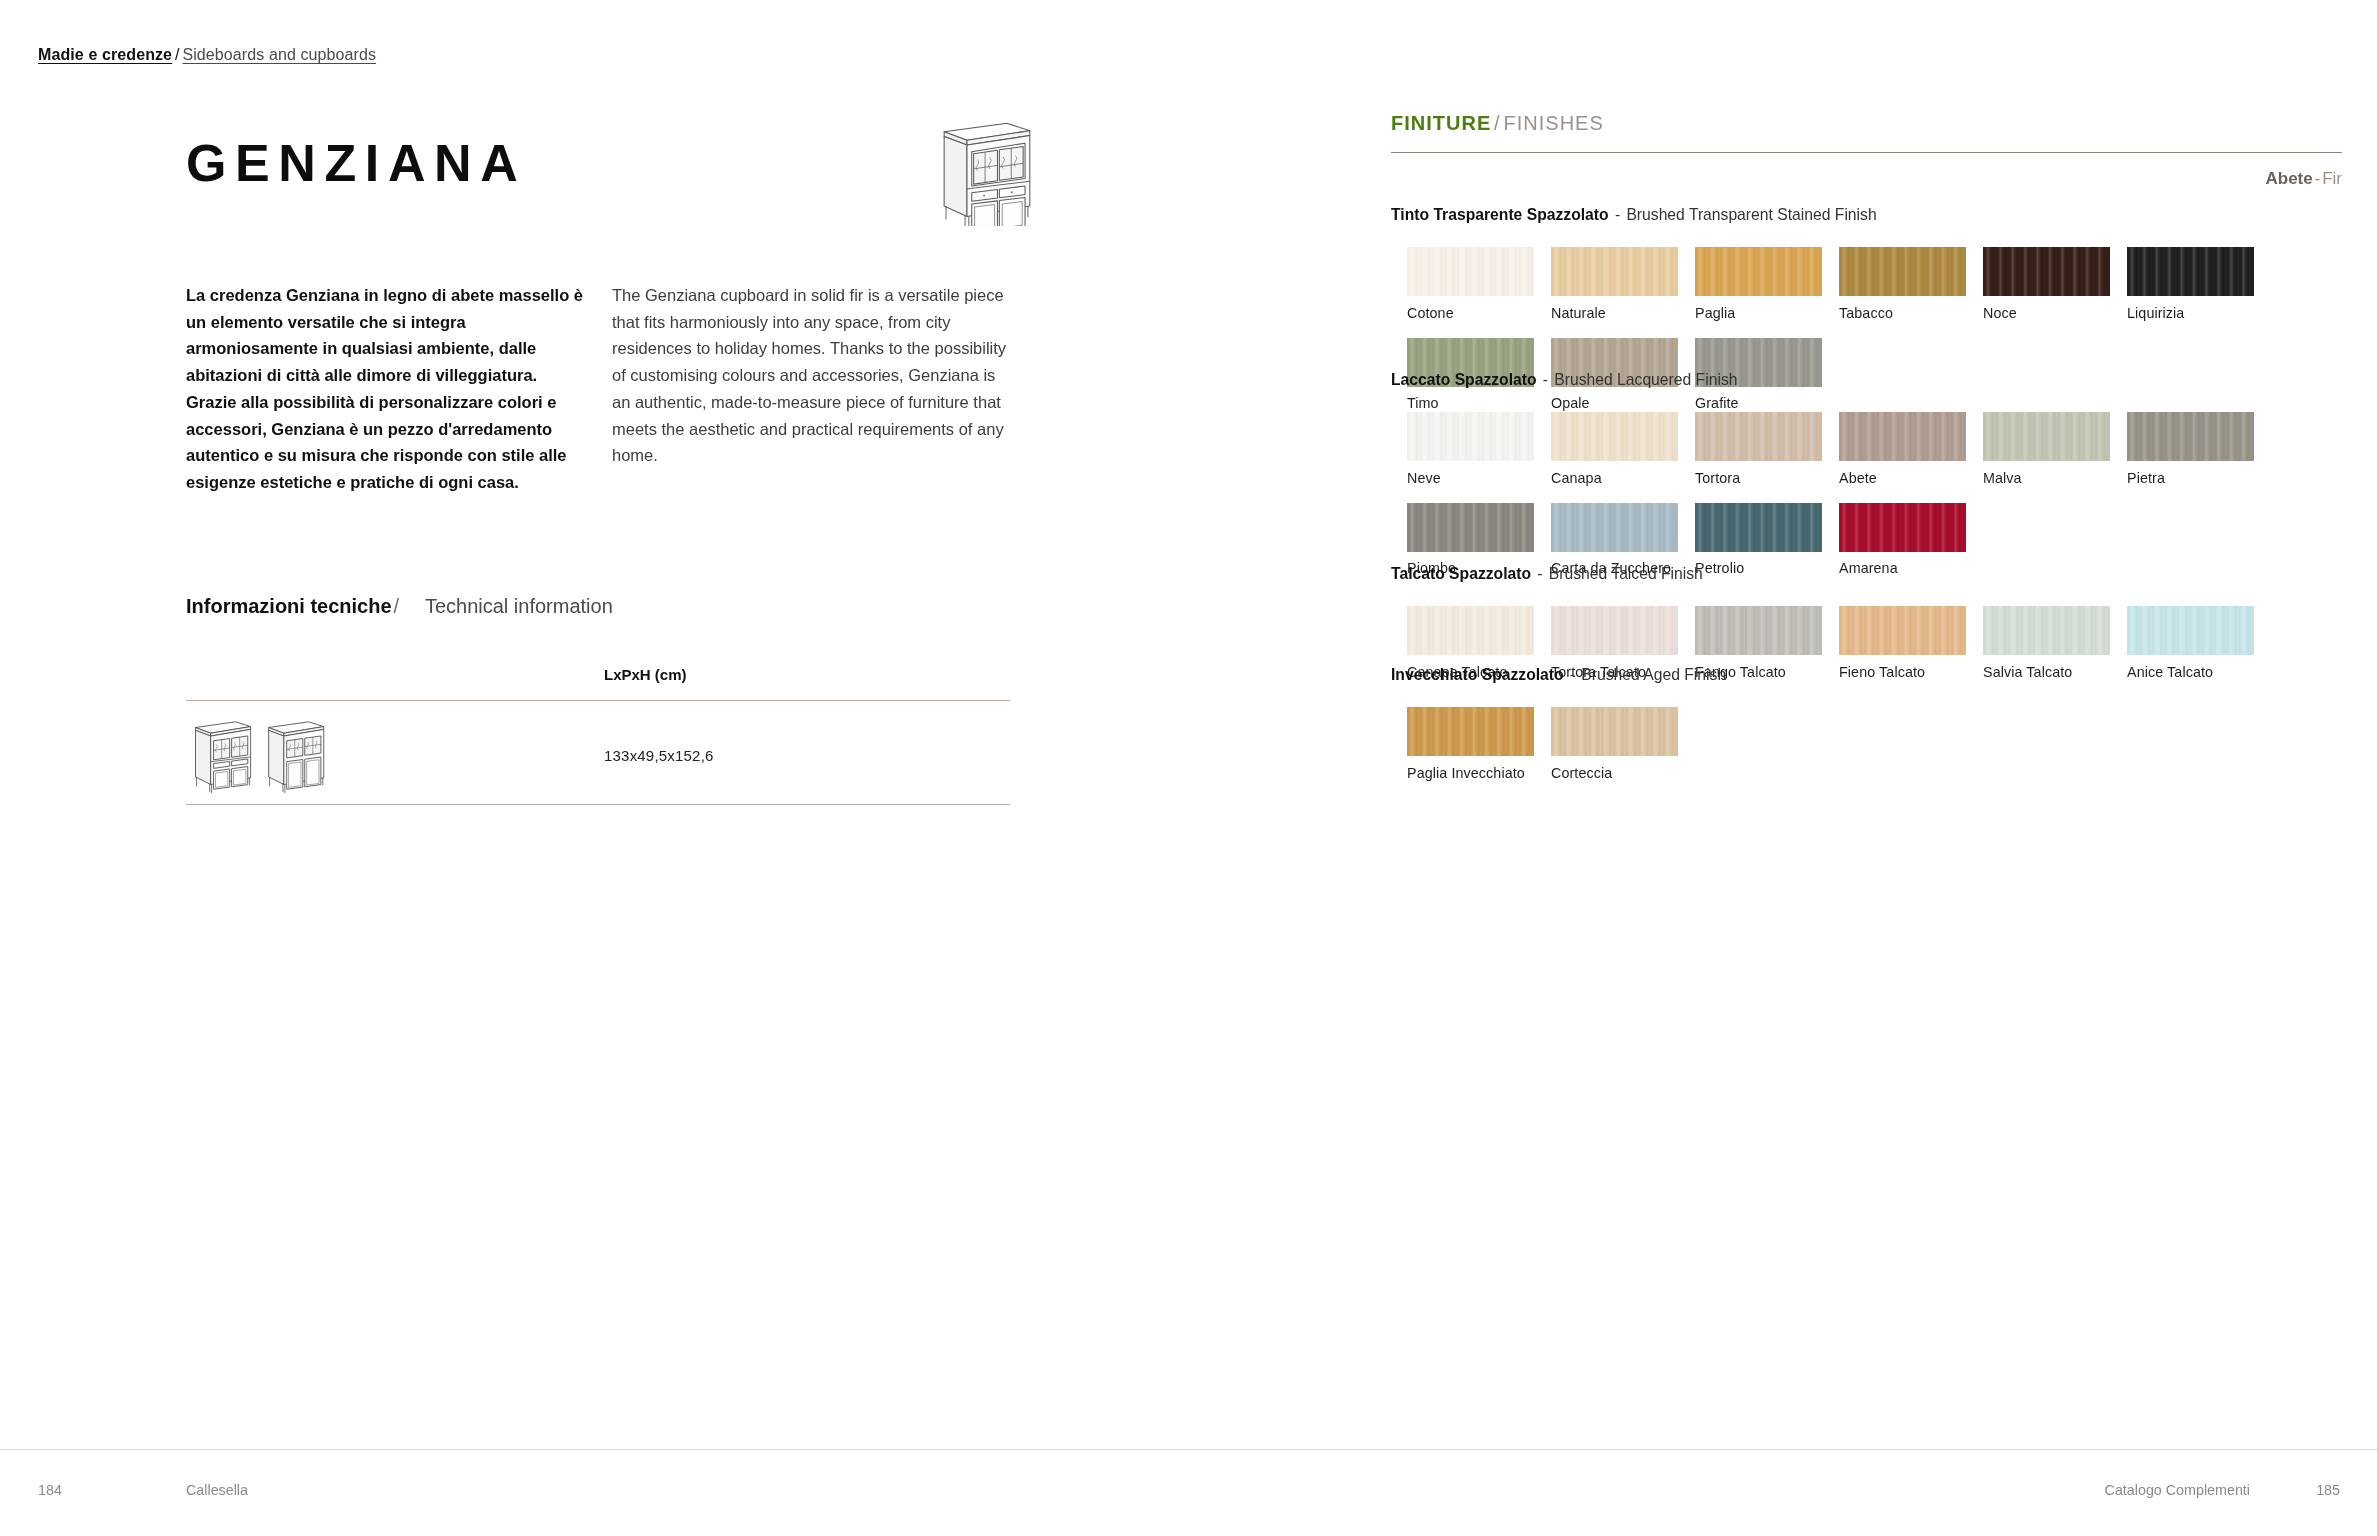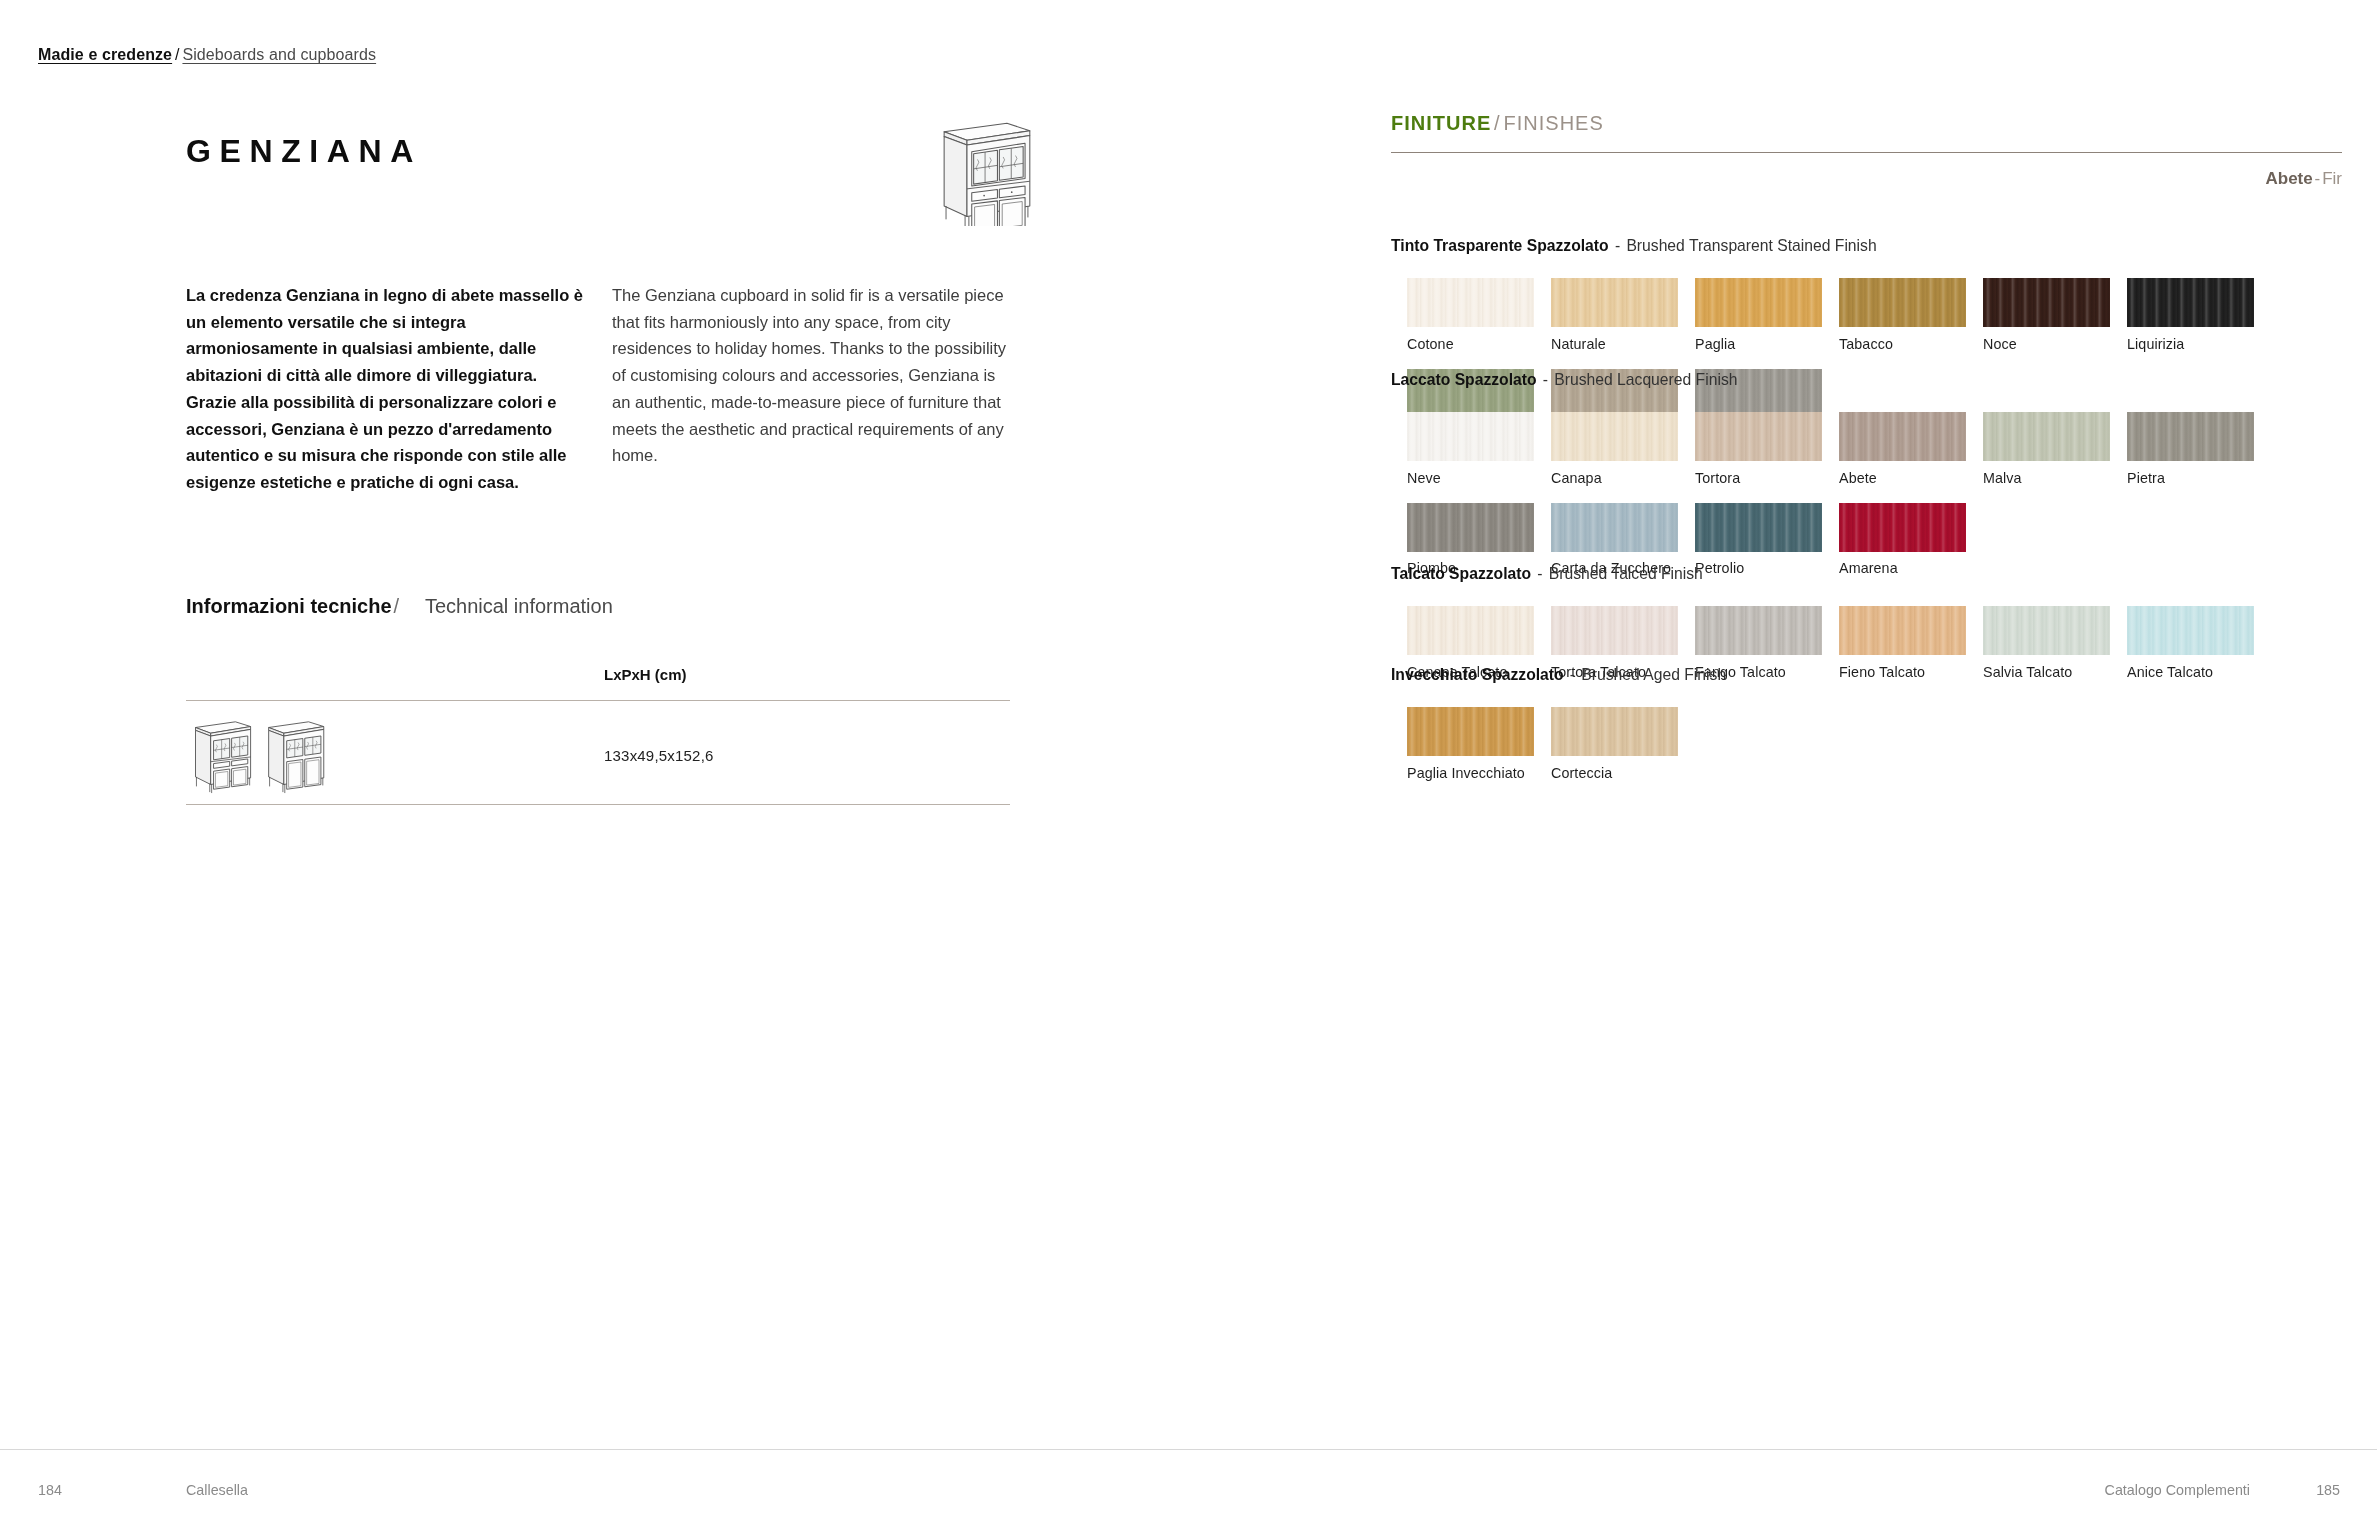--- a/index.html
+++ b/index.html
@@ -45,21 +45,21 @@
   
   .left-page {
     position: absolute;
     left: 0; top: 0;
     width: 1332px; height: 1264px;
   }
   .product-title {
     position: absolute;
     left: 186px;
     top: 133px;
-    font-size: 32px;
+    font-size: 52px;
     font-weight: 700;
     letter-spacing: 8.6px;
     color: #0d0d0d;
   }
 
   .hero-icon {
     position: absolute;
     left: 927px;
     top: 107px;
     width: 119px;
@@ -358,21 +358,21 @@
   <div class="finishes-heading">
     <span class="fh-it">FINITURE</span><span class="fh-sep">/</span><span class="fh-en">FINISHES</span>
   </div>
   <div class="finishes-rule"></div>
 
   <div class="wood-type">
     <span class="wt-it">Abete</span><span class="wt-sep">-</span><span class="wt-en">Fir</span>
   </div>
 
   <div id="groups-host">
-      <div class="group" style="top: 237px;">
+      <div class="group" style="top: 206px;">
         <div class="group-title"><span class="gt-it">Tinto Trasparente Spazzolato</span><span class="gt-sep"> - </span><span class="gt-en">Brushed Transparent Stained Finish</span></div>
         <div class="swatch-grid">
           <div class="swatch-cell">
             <div class="swatch-chip" style="background: rgb(247, 241, 233);">
               <div class="grain" style="background-image: repeating-linear-gradient(90deg, rgba(0, 0, 0, 0) 0px, rgb(236, 227, 214) 1px, rgba(0, 0, 0, 0) 2.9px, rgba(255, 255, 255, 0.3) 4.8px, rgba(0, 0, 0, 0) 7.6px, rgb(236, 227, 214) 9.5px, rgba(0, 0, 0, 0) 12.4px); opacity: 0.55;"></div>
             </div>
             <div class="swatch-label">Cotone</div>
           </div>
           <div class="swatch-cell">
             <div class="swatch-chip" style="background: rgb(233, 207, 164);">

